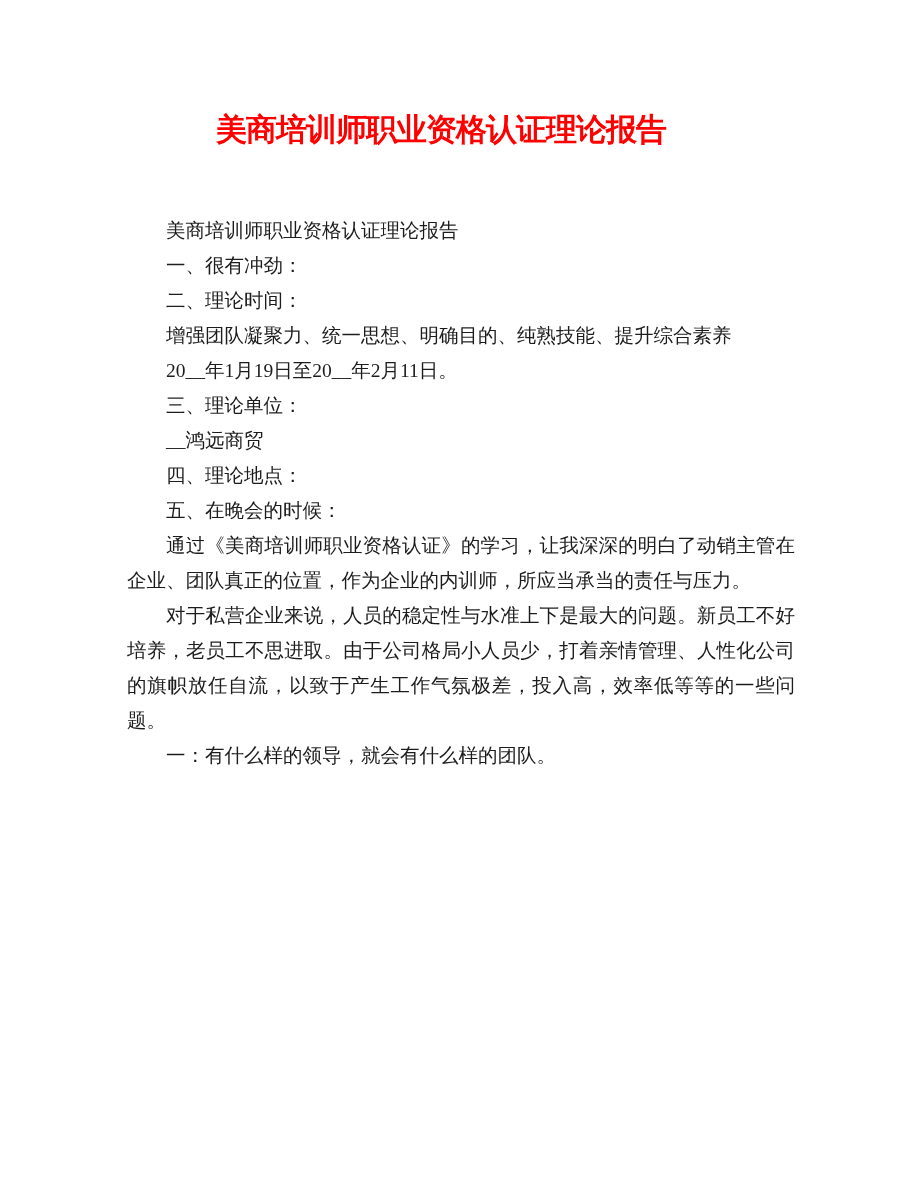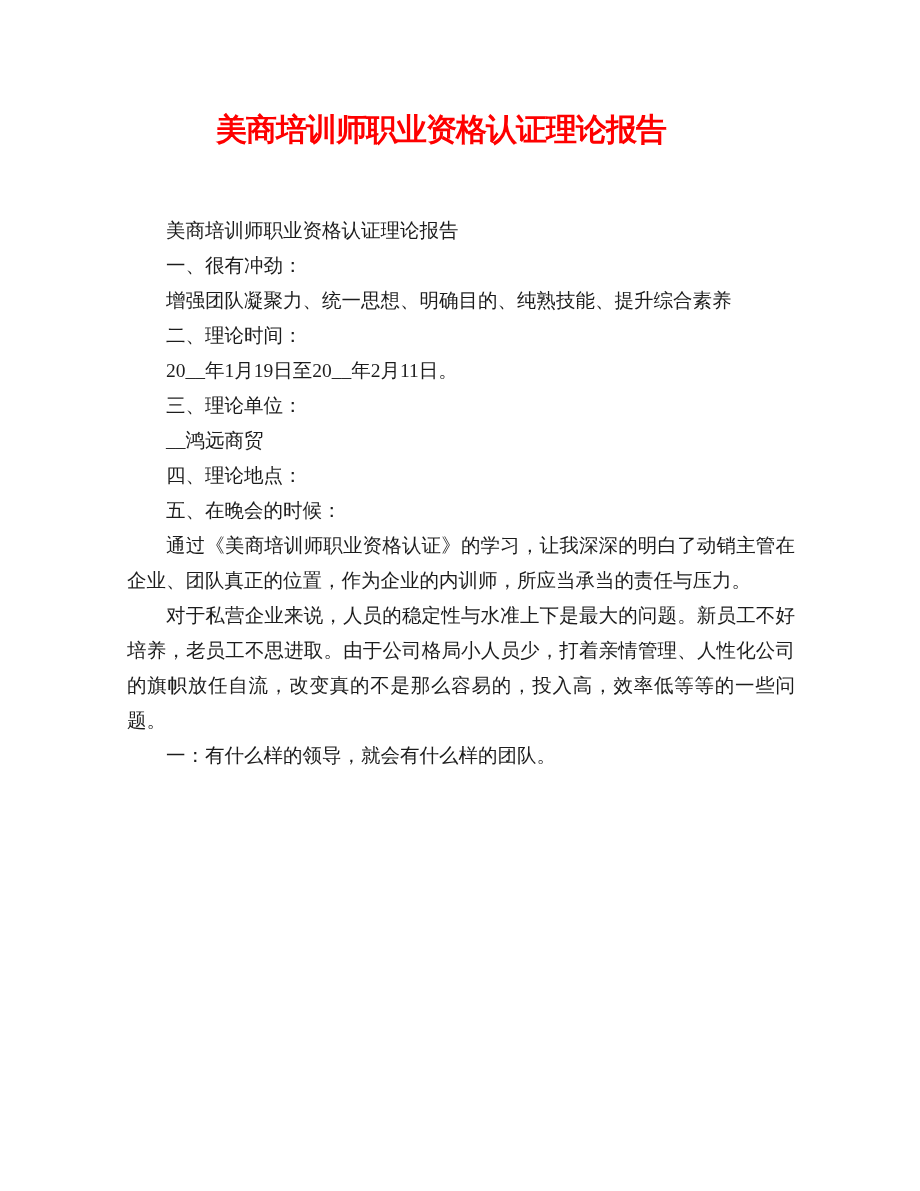--- a/index.html
+++ b/index.html
@@ -59,29 +59,29 @@
 </head>
 <body>
 
 <div class="page">
 
   <div class="doc-title">美商培训师职业资格认证理论报告</div>
 
   <div class="body-text">
     <p>美商培训师职业资格认证理论报告</p>
     <p>一、很有冲劲：</p>
+    <p>二、理论时间：</p>
     <p>增强团队凝聚力、统一思想、明确目的、纯熟技能、提升综合素养</p>
-    <p>二、理论时间：</p>
     <p>20__年1月19日至20__年2月11日。</p>
     <p>三、理论单位：</p>
     <p>__鸿远商贸</p>
     <p>四、理论地点：</p>
     <p>五、在晚会的时候：</p>
     <p>通过《美商培训师职业资格认证》的学习，让我深深的明白了动销主管在企业、团队真正的位置，作为企业的内训师，所应当承当的责任与压力。</p>
-    <p>对于私营企业来说，人员的稳定性与水准上下是最大的问题。新员工不好培养，老员工不思进取。由于公司格局小人员少，打着亲情管理、人性化公司的旗帜放任自流，改变真的不是那么容易的，投入高，效率低等等的一些问题。</p>
+    <p>对于私营企业来说，人员的稳定性与水准上下是最大的问题。新员工不好培养，老员工不思进取。由于公司格局小人员少，打着亲情管理、人性化公司的旗帜放任自流，以致于产生工作气氛极差，投入高，效率低等等的一些问题。</p>
     <p>一：有什么样的领导，就会有什么样的团队。</p>
   </div>
 
   <div class="page-footer">
     <span>第 1 页 共 3 页</span>
   </div>
 
 </div>
 
 </body></html>

